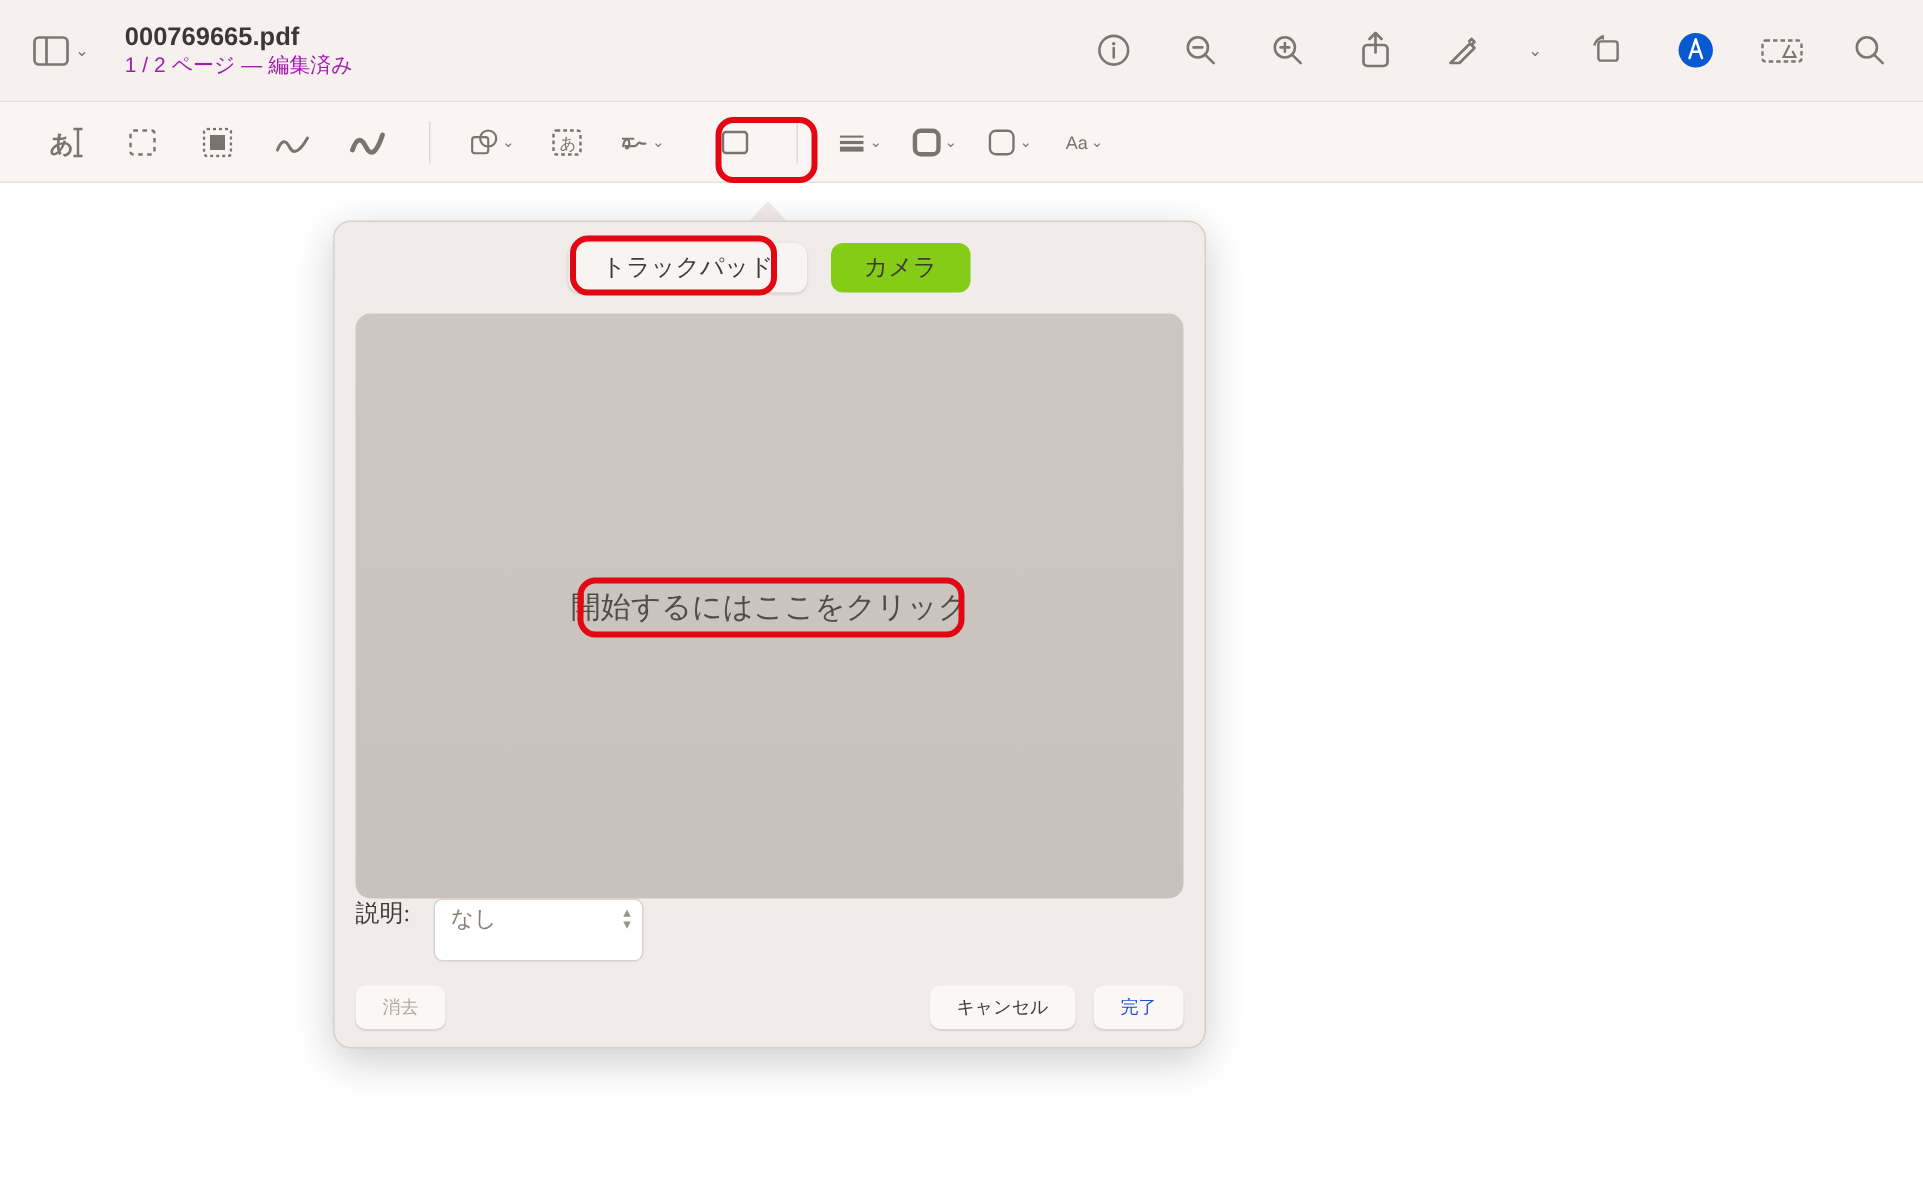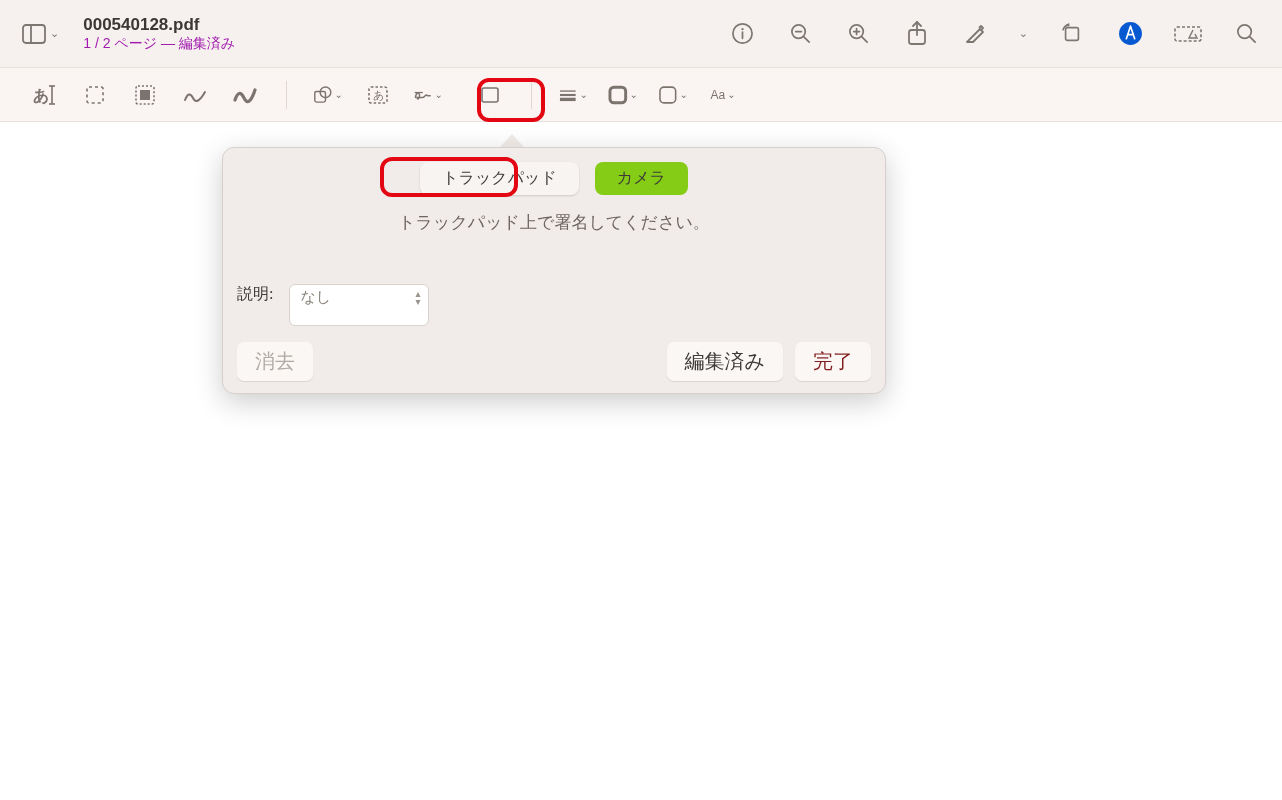--- a/index.html
+++ b/index.html
@@ -16,62 +16,62 @@
   .titlebar .right .markup-active { color: #0659d1; }
 
   .markup-bar { height: 54px; background: #faf5f2; border-bottom: 1px solid #e7e1dc; display: flex; align-items: center; padding: 0 30px; gap: 20px; }
   .markup-bar .tool { color: #7b746e; cursor: pointer; display: flex; align-items: center; justify-content: center; width: 30px; height: 30px; }
   .markup-bar .divider { width: 1px; height: 28px; background: #dfd8d2; margin: 0 6px; }
   .markup-bar .with-chev { display: flex; align-items: center; gap: 2px; }
   .markup-bar .chev { font-size: 10px; color: #7b746e; }
 
   .sig-highlight { position: absolute; border: 4px solid #e30613; border-radius: 12px; top: 78px; left: 477px; width: 68px; height: 44px; pointer-events: none; z-index: 5; }
 
-  .popover-wrap { position: absolute; top: 134px; left: 222px; width: 664px; z-index: 4; font-family: Liberation Serif, serif; }
+  .popover-wrap { position: absolute; top: 134px; left: 222px; width: 582px; z-index: 4; font-family: Liberation Serif, serif; }
   .popover-arrow { width: 0; height: 0; border-left: 12px solid transparent; border-right: 12px solid transparent; border-bottom: 13px solid #f1ecea; margin-left: 278px; }
   .popover { background: #f1ecea; border: 1px solid #d6d0cc; border-radius: 12px; padding: 14px 14px 12px; box-shadow: 0 8px 28px rgba(0,0,0,0.20); }
 
   .seg-control { display: flex; gap: 16px; justify-content: center; margin-bottom: 14px; }
   .seg-btn { background: #84cc16; border-radius: 8px; padding: 6px 22px; font-size: 16px; color: #3d3a37; cursor: pointer; border: none; font-family: inherit; }
   .seg-btn.seg-active-pill { background: #f8f4f1; box-shadow: 0 1px 2px rgba(0,0,0,0.15); }
   .seg-active-hl { position: absolute; border: 4px solid #e30613; border-radius: 12px; top: 9px; left: 157px; width: 138px; height: 40px; pointer-events: none; }
 
   .canvas-area { background: linear-gradient(#cdc6c1, #c8c1bc); border-radius: 10px; height: 390px; position: relative; display: flex; align-items: center; justify-content: center; }
   .canvas-text { font-size: 20px; color: #514c48; }
   .canvas-hl { position: absolute; border: 4px solid #e30613; border-radius: 12px; padding: 4px 6px; top: 176px; left: 148px; width: 258px; height: 40px; pointer-events: none; }
 
   .instruction { text-align: center; font-size: 17px; color: #6c6560; margin: 16px 0 50px; }
 
   .desc-row { display: flex; align-items: flex-start; gap: 16px; margin-bottom: 16px; }
   .desc-row label { font-size: 16px; color: #3e3a37; }
   .desc-select { background: #ffffff; border: 1px solid #d9d2cd; border-radius: 6px; padding: 3px 30px 18px 10px; font-size: 15px; color: #868079; position: relative; width: 140px; display: flex; align-items: center; }
   .desc-select .sel-arrows { position: absolute; right: 8px; font-size: 10px; line-height: 8px; color: #9a938c; display: flex; flex-direction: column; }
 
   .btn-row { display: flex; align-items: center; }
-  .btn { border: none; background: #fbf7f5; border-radius: 7px; padding: 6px 18px; font-size: 20px; font-family: inherit; cursor: pointer; box-shadow: 0 1px 1px rgba(0,0,0,0.1); }
+  .btn { border: none; background: #fbf7f5; border-radius: 7px; padding: 6px 18px; font-size: 12px; font-family: inherit; cursor: pointer; box-shadow: 0 1px 1px rgba(0,0,0,0.1); }
   .btn-clear { color: #b1aaa4; }
   .btn-cancel { margin-left: auto; color: #3d3a37; }
-  .btn-done { margin-left: 12px; color: #7f1d1d; }
+  .btn-done { margin-left: 12px; color: #1d4ed8; }
 
   svg { display: block; }
 </style>
 </head>
 <body>
 
 <div class="titlebar">
   <div class="left">
     <div class="sidebar-btn">
       <svg width="24" height="20" viewBox="0 0 24 20">
         <rect x="1" y="1" width="22" height="18" rx="3" fill="none" stroke="#7d7772" stroke-width="1.8"></rect>
         <line x1="9" y1="1" x2="9" y2="19" stroke="#7d7772" stroke-width="1.8"></line>
       </svg>
       <span style="font-size:11px;color:#7d7772;">⌄</span>
     </div>
     <div class="title-block">
-      <div class="doc-title">000540128.pdf</div>
+      <div class="doc-title">000769665.pdf</div>
       <div class="doc-sub">1 / 2 ページ — 編集済み</div>
     </div>
   </div>
   <div class="right">
     <div class="icon-btn">
       <svg width="23" height="23" viewBox="0 0 24 24">
           <circle cx="12" cy="12" r="10" fill="none" stroke="#7d7772" stroke-width="1.8"></circle>
           <circle cx="12" cy="7.5" r="1.2" fill="#7d7772"></circle>
           <line x1="12" y1="10.5" x2="12" y2="17" stroke="#7d7772" stroke-width="1.8" stroke-linecap="round"></line>
         </svg>
@@ -218,30 +218,33 @@
 <div class="sig-highlight"></div>
 
 <div class="popover-wrap">
   <div class="popover-arrow"></div>
   <div class="popover" style="position:relative;">
     <div class="seg-active-hl"></div>
     <div class="seg-control">
       <button class="seg-btn seg-active-pill">トラックパッド</button>
       <button class="seg-btn">カメラ</button>
     </div>
-    <div class="instruction">トラックパッド上で署名してください。</div>
+    <div class="canvas-area">
+      <div class="canvas-hl"></div>
+      <span class="canvas-text">開始するにはここをクリック</span>
+    </div>
     <div class="desc-row">
       <label>説明:</label>
       <div class="desc-select">
         <span>なし</span>
         <span class="sel-arrows">
             <span>▴</span>
             <span>▾</span>
           </span>
       </div>
     </div>
     <div class="btn-row">
       <button class="btn btn-clear">消去</button>
-      <button class="btn btn-cancel">編集済み</button>
+      <button class="btn btn-cancel">キャンセル</button>
       <button class="btn btn-done">完了</button>
     </div>
   </div>
 </div>
 
 </body></html>

